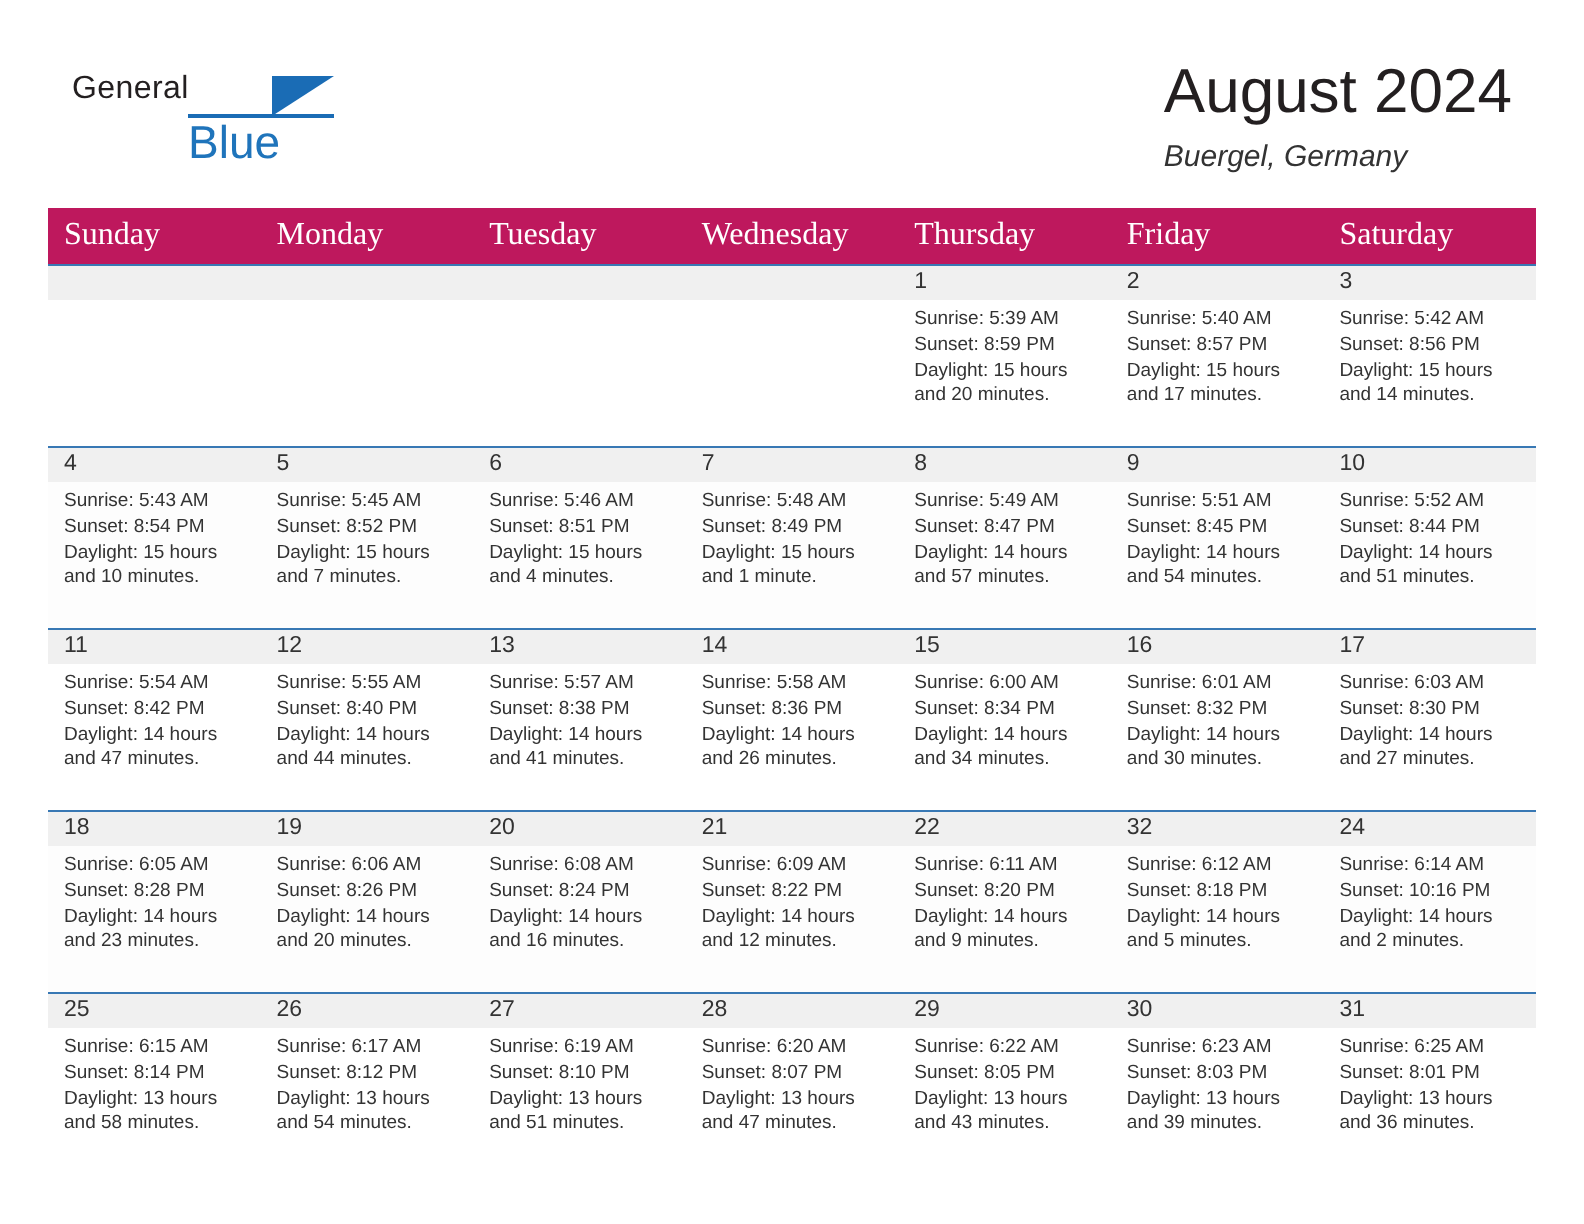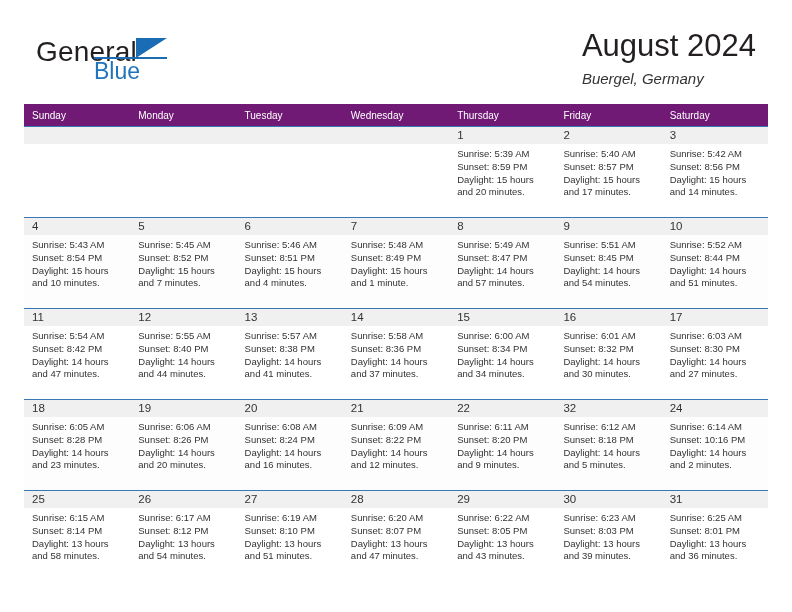--- a/index.html
+++ b/index.html
@@ -34,21 +34,21 @@
     position: absolute;
     left: 36px;
     top: 36px;
     width: 260px;
     height: 56px;
   }
   .brand-general {
     position: absolute;
     left: 0;
     top: 0;
-    font-size: 28px;
+    font-size: 16px;
     letter-spacing: 0.2px;
     color: #231f20;
     font-family: "Liberation Sans", sans-serif;
   }
   .brand-blue {
     position: absolute;
     left: 58px;
     top: 22px;
     font-size: 23px;
     color: #1f74bb;
@@ -104,28 +104,29 @@
     width: 744px;
   }
   table.cal-table {
     border-collapse: collapse;
     table-layout: fixed;
     width: 744px;
   }
   table.cal-table col { width: 106.28px; }
 
   thead th {
-    background: #701a75;
+    background: #be185d;
     color: #ffffff;
-    font-size: 10px;
+    font-size: 16px;
     font-weight: normal;
     text-align: left;
     padding: 5px 0 5px 8px;
     height: 12px;
     border: none;
+    font-family: Liberation Serif, serif;
   }
 
   tbody td {
     vertical-align: top;
     padding: 0;
     border: none;
     height: 90px;
     border-top: 1px solid #3878b4;
   }
   tbody tr:nth-child(odd) td { background: #ffffff; }
@@ -394,21 +395,21 @@
                 </div>
               </div>
             </td>
           <td>
               <div class="cell-inner">
                 <div class="daynum-band">14</div>
                 <div class="details">
                   <div>Sunrise: 5:58 AM</div>
                   <div>Sunset: 8:36 PM</div>
                   <div>Daylight: 14 hours</div>
-                  <div>and 37 minutes.</div>
+                  <div>and 26 minutes.</div>
                 </div>
               </div>
             </td>
           <td>
               <div class="cell-inner">
                 <div class="daynum-band">15</div>
                 <div class="details">
                   <div>Sunrise: 6:00 AM</div>
                   <div>Sunset: 8:34 PM</div>
                   <div>Daylight: 14 hours</div>

